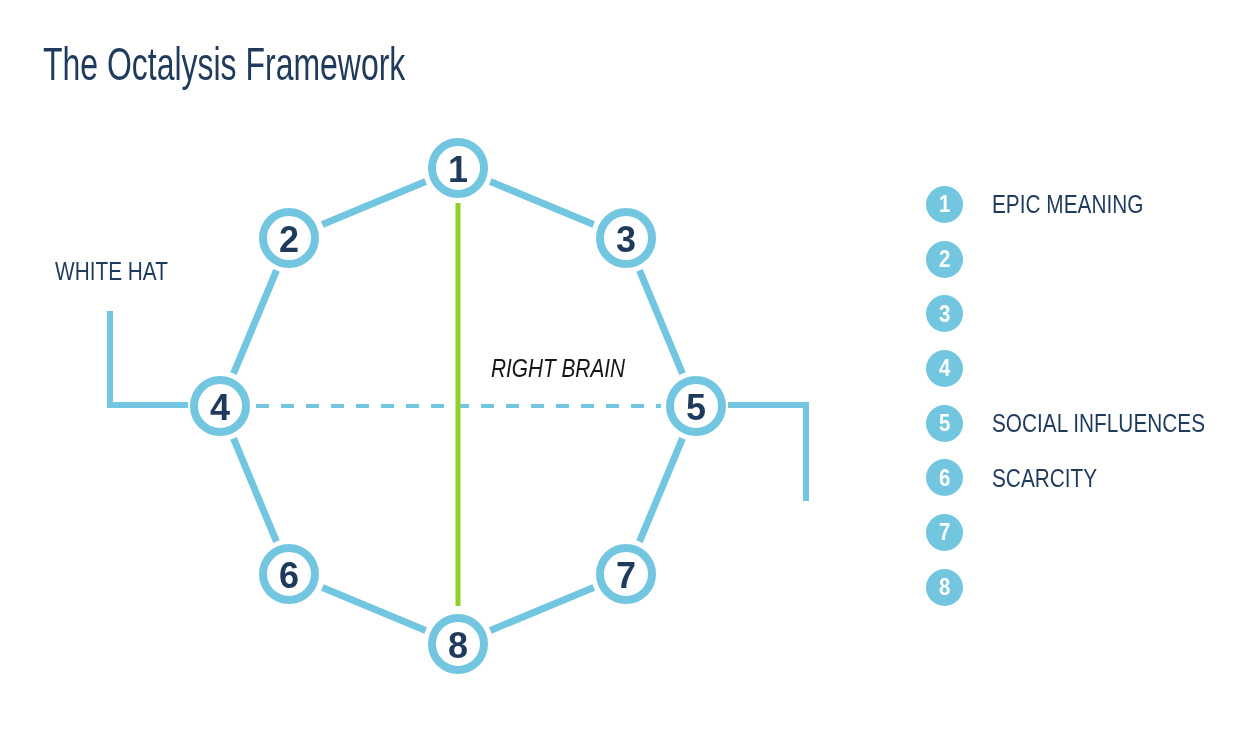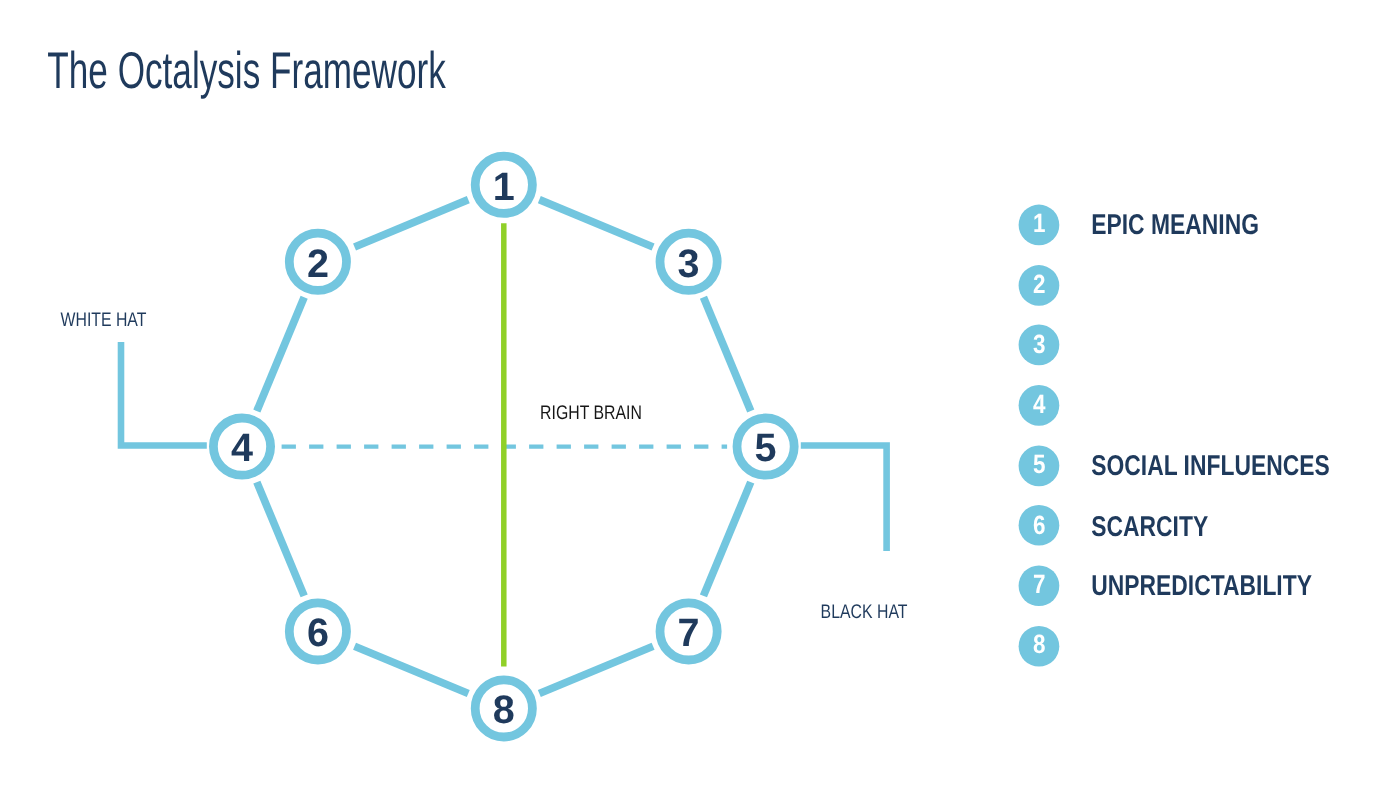--- a/index.html
+++ b/index.html
@@ -35,21 +35,21 @@
   .divider{stroke:var(--green);stroke-width:5;}
   .connector{stroke:var(--accent-blue);stroke-width:6;fill:none;stroke-linejoin:miter;}
   .node-circle{fill:var(--white);stroke:var(--accent-blue);stroke-width:8;}
   .node-number{
     font-family:"Liberation Sans", sans-serif;
     font-size:36px;font-weight:bold;fill:var(--navy);
     text-anchor:middle;dominant-baseline:central;
   }
 
   .hat-label,.brain-label{
-    position:absolute;font-size:18px;line-height:1;font-weight:400;margin-top:23px;
+    position:absolute;font-size:26px;line-height:1;font-weight:400;
   }
   .hat-label{color:var(--navy);}
   .brain-label{color:var(--label-black);}
   .hat-label .cond,.brain-label .cond{transform:scaleX(0.8);}
 
   .legend{
     position:absolute;left:926px;top:177px;
     display:flex;flex-direction:column;
   }
   .legend-row{
@@ -59,21 +59,21 @@
     width:37px;height:37px;border-radius:50%;
     background:var(--accent-blue);
     display:flex;align-items:center;justify-content:center;
     flex:0 0 37px;margin-right:29px;
   }
   .legend-badge span{
     color:var(--white);font-size:24px;font-weight:bold;line-height:1;
     display:inline-block;transform:scaleX(0.85);
   }
   .legend-label{
-    color:var(--navy);font-size:26px;line-height:1;font-weight:700;
+    color:var(--navy);font-size:26px;line-height:1;font-weight:400;
   }
   .legend-label .cond{transform:scaleX(0.8);}
 </style>
 </head>
 <body>
 
 <div class="canvas">
 
   <div class="title">
     <span class="cond">The Octalysis Framework</span>
@@ -129,25 +129,22 @@
     </g>
     <g>
       <circle class="node-circle" cx="458" cy="644" r="26"></circle>
       <text class="node-number" x="458" y="645">8</text>
     </g>
   </svg>
 
   <div class="hat-label" style="left:55px;top:258px;">
     <span class="cond">WHITE HAT</span>
   </div>
-  <div class="hat-label" style="left:746px;top:524px;">
-    <span class="cond">BLACK HAT</span>
-  </div>
 
-  <div class="brain-label" style="left:491px;top:343px;">
+  <div class="brain-label" style="left:491px;top:355px;font-style:italic;">
     <span class="cond">RIGHT BRAIN</span>
   </div>
 
   <div class="legend">
     <div class="legend-row">
       <div class="legend-badge">
           <span>1</span>
         </div>
       <div class="legend-label"><span class="cond">EPIC MEANING</span></div>
     </div>
@@ -175,21 +172,20 @@
     <div class="legend-row">
       <div class="legend-badge">
           <span>6</span>
         </div>
       <div class="legend-label"><span class="cond">SCARCITY</span></div>
     </div>
     <div class="legend-row">
       <div class="legend-badge">
           <span>7</span>
         </div>
-      <div class="legend-label"><span class="cond">UNPREDICTABILITY</span></div>
     </div>
     <div class="legend-row">
       <div class="legend-badge">
           <span>8</span>
         </div>
     </div>
   </div>
 
 </div>
 

